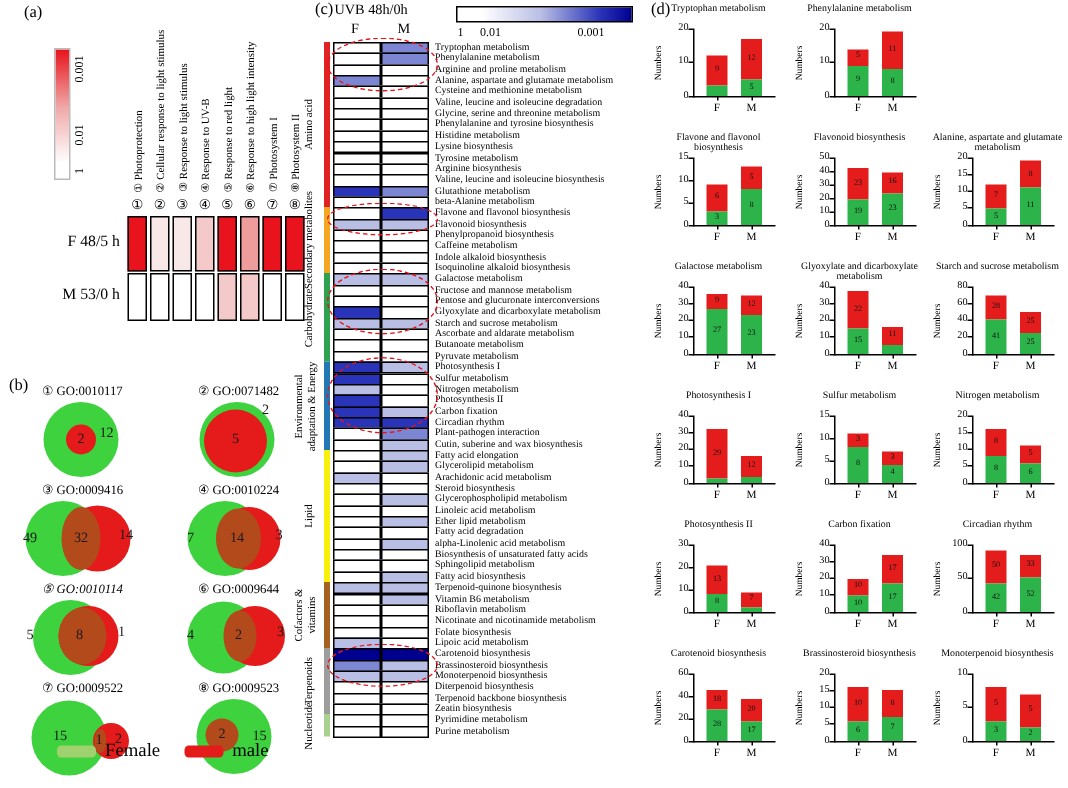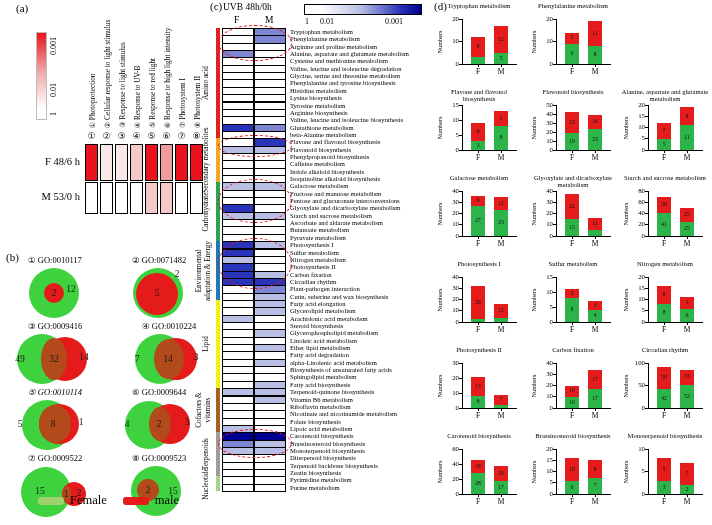--- a/index.html
+++ b/index.html
@@ -48,21 +48,21 @@
       <div class="rot" style="font-size: 7.3px; left: 136.5px; top: 96.5px; transform: translate(-50%, -50%) rotate(-90deg);">④ Response to UV-B</div>
       <div class="abs" style="font-size: 9px; top: 131px; left: 132.5px;">④</div>
       <div class="rot" style="font-size: 7.3px; left: 151.5px; top: 93px; transform: translate(-50%, -50%) rotate(-90deg);">⑤ Response to red light</div>
       <div class="abs" style="font-size: 9px; top: 131px; left: 147.5px;">⑤</div>
       <div class="rot" style="font-size: 7.3px; left: 166.5px; top: 77.5px; transform: translate(-50%, -50%) rotate(-90deg);">⑥ Response to high light intensity</div>
       <div class="abs" style="font-size: 9px; top: 131px; left: 162.5px;">⑥</div>
       <div class="rot" style="font-size: 7.3px; left: 181.5px; top: 103px; transform: translate(-50%, -50%) rotate(-90deg);">⑦ Photosystem I</div>
       <div class="abs" style="font-size: 9px; top: 131px; left: 177.5px;">⑦</div>
       <div class="rot" style="font-size: 7.3px; left: 196.5px; top: 102px; transform: translate(-50%, -50%) rotate(-90deg);">⑧ Photosystem II</div>
       <div class="abs" style="font-size: 9px; top: 131px; left: 192.5px;">⑧</div>
-      <div class="abs" style="left: 22px; top: 155.5px; width: 58px; font-size: 10.5px; text-align: right;">F 48/6 h</div>
+      <div class="abs" style="left: 22px; top: 155.5px; width: 58px; font-size: 10.5px; text-align: right;">F 48/5 h</div>
       <div class="cell" style="left: 85px; top: 144px; width: 13px; height: 37px; background: rgb(232, 19, 28);"></div>
       <div class="cell" style="left: 100px; top: 144px; width: 13px; height: 37px; background: rgb(248, 232, 232);"></div>
       <div class="cell" style="left: 115px; top: 144px; width: 13px; height: 37px; background: rgb(248, 232, 232);"></div>
       <div class="cell" style="left: 130px; top: 144px; width: 13px; height: 37px; background: rgb(243, 201, 201);"></div>
       <div class="cell" style="left: 145px; top: 144px; width: 13px; height: 37px; background: rgb(232, 19, 28);"></div>
       <div class="cell" style="left: 160px; top: 144px; width: 13px; height: 37px; background: rgb(239, 156, 156);"></div>
       <div class="cell" style="left: 175px; top: 144px; width: 13px; height: 37px; background: rgb(232, 19, 28);"></div>
       <div class="cell" style="left: 190px; top: 144px; width: 13px; height: 37px; background: rgb(232, 19, 28);"></div>
       <div class="abs" style="left: 22px; top: 191px; width: 58px; font-size: 10.5px; text-align: right;">M 53/0 h</div>
       <div class="cell" style="left: 85px; top: 182px; width: 13px; height: 32px; background: rgb(255, 255, 255);"></div>
@@ -98,21 +98,21 @@
         <div class="vtitle" style="top: 0px; left: 24px;">③ GO:0009416</div>
         <div class="abs" style="left: 0px; top: 12px; width: 103px; height: 52px;">
           <div class="circle" style="left: 13px; top: 1px; width: 50px; height: 50px; background: rgb(62, 210, 62);"></div>
           <div class="circle" style="left: 39px; top: 4px; width: 44px; height: 44px; background: rgb(229, 26, 26);"></div>
           <div class="circle" style="left: 37px; top: 5px; width: 26px; height: 42px; background: rgb(178, 74, 28);"></div>
           <div class="vnum" style="left: 16px; top: 26px;">49</div>
           <div class="vnum" style="left: 50px; top: 26px;">32</div>
           <div class="vnum" style="left: 80px; top: 24px;">14</div>
         </div>
       </div>
-      <div class="abs" style="left: 118px; top: 68px; width: 103px; height: 64px; text-decoration: underline;">
+      <div class="abs" style="left: 108px; top: 68px; width: 103px; height: 64px; text-decoration: underline;">
         <div class="vtitle" style="top: 0px; left: 24px;">④ GO:0010224</div>
         <div class="abs" style="left: 0px; top: 12px; width: 103px; height: 52px;">
           <div class="circle" style="left: 17px; top: 1px; width: 50px; height: 50px; background: rgb(62, 210, 62);"></div>
           <div class="circle" style="left: 37px; top: 5px; width: 42px; height: 42px; background: rgb(229, 26, 26);"></div>
           <div class="circle" style="left: 36px; top: 6px; width: 30px; height: 40px; background: rgb(178, 74, 28);"></div>
           <div class="vnum" style="left: 19px; top: 26px;">7</div>
           <div class="vnum" style="left: 50px; top: 26px;">14</div>
           <div class="vnum" style="left: 78px; top: 24px;">3</div>
         </div>
       </div>

